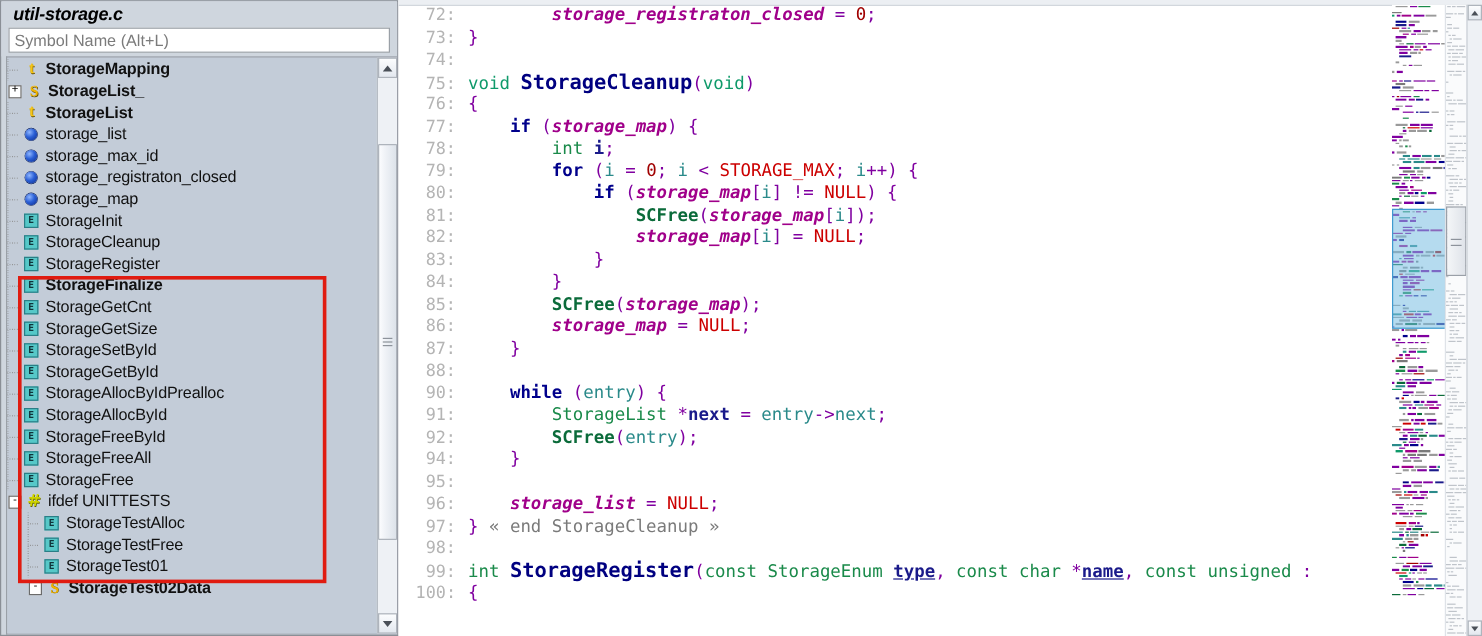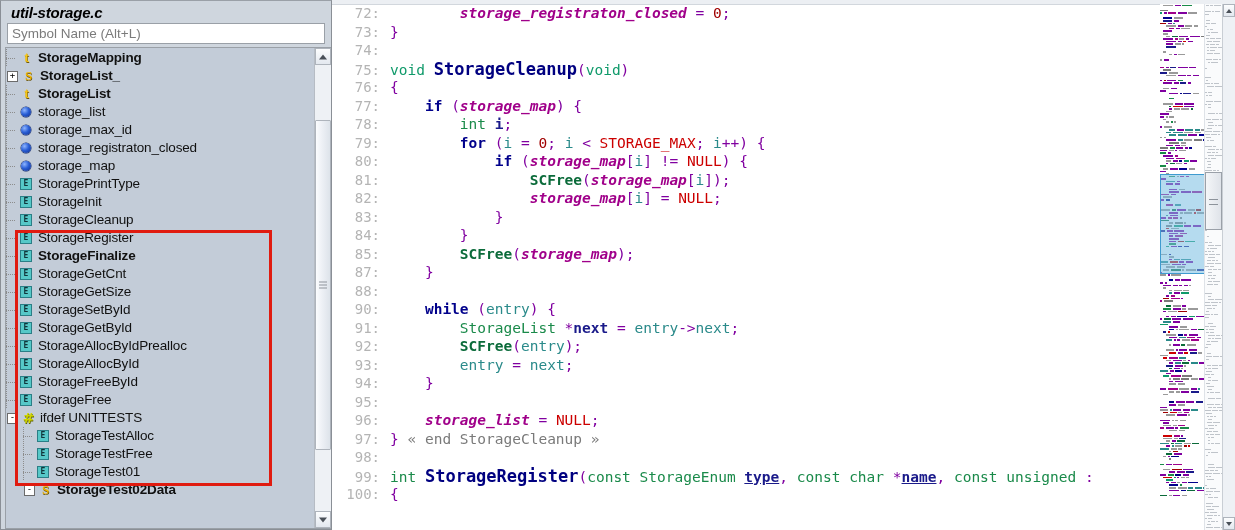--- a/index.html
+++ b/index.html
@@ -318,25 +318,20 @@
             <span class="lbl">storage_registraton_closed</span>
           </div>
           <div class="trow">
             <span class="stub"></span>
             <span class="ico ico-var"></span>
             <span class="lbl">storage_map</span>
           </div>
           <div class="trow">
             <span class="stub"></span>
             <span class="ico ico-fn"></span>
-            <span class="lbl">StoragePrintType</span>
-          </div>
-          <div class="trow">
-            <span class="stub"></span>
-            <span class="ico ico-fn"></span>
             <span class="lbl">StorageInit</span>
           </div>
           <div class="trow">
             <span class="stub"></span>
             <span class="ico ico-fn"></span>
             <span class="lbl">StorageCleanup</span>
           </div>
           <div class="trow">
             <span class="stub"></span>
             <span class="ico ico-fn"></span>
@@ -374,20 +369,25 @@
           </div>
           <div class="trow">
             <span class="stub"></span>
             <span class="ico ico-fn"></span>
             <span class="lbl">StorageAllocById</span>
           </div>
           <div class="trow">
             <span class="stub"></span>
             <span class="ico ico-fn"></span>
             <span class="lbl">StorageFreeById</span>
+          </div>
+          <div class="trow">
+            <span class="stub"></span>
+            <span class="ico ico-fn"></span>
+            <span class="lbl">StorageFreeAll</span>
           </div>
           <div class="trow">
             <span class="stub"></span>
             <span class="ico ico-fn"></span>
             <span class="lbl">StorageFree</span>
           </div>
           <div class="trow">
             <span class="minus">-</span>
             <span class="ico ico-hash">#</span>
             <span class="lbl">ifdef UNITTESTS</span>
@@ -449,26 +449,26 @@
         <div class="cline"><span class="gutter">76:</span><span class="code"><span class="op">{</span></span></div>
         <div class="cline"><span class="gutter">77:</span><span class="code"><span>    </span><span class="kw">if</span><span> </span><span class="op">(</span><span class="gv">storage_map</span><span class="op">) {</span></span></div>
         <div class="cline"><span class="gutter">78:</span><span class="code"><span>        </span><span class="ty">int</span><span> </span><span class="lv">i</span><span class="op">;</span></span></div>
         <div class="cline"><span class="gutter">79:</span><span class="code"><span>        </span><span class="kw">for</span><span> </span><span class="op">(</span><span class="id">i</span><span> </span><span class="op">=</span><span> </span><span class="num">0</span><span class="op">; </span><span class="id">i</span><span> </span><span class="op">&lt;</span><span> </span><span class="mac">STORAGE_MAX</span><span class="op">; </span><span class="id">i</span><span class="op">++) {</span></span></div>
         <div class="cline"><span class="gutter">80:</span><span class="code"><span>            </span><span class="kw">if</span><span> </span><span class="op">(</span><span class="gv">storage_map</span><span class="op">[</span><span class="id">i</span><span class="op">] </span><span class="op">!=</span><span> </span><span class="mac">NULL</span><span class="op">) {</span></span></div>
         <div class="cline"><span class="gutter">81:</span><span class="code"><span>                </span><span class="fn">SCFree</span><span class="op">(</span><span class="gv">storage_map</span><span class="op">[</span><span class="id">i</span><span class="op">]);</span></span></div>
         <div class="cline"><span class="gutter">82:</span><span class="code"><span>                </span><span class="gv">storage_map</span><span class="op">[</span><span class="id">i</span><span class="op">] </span><span class="op">=</span><span> </span><span class="mac">NULL</span><span class="op">;</span></span></div>
         <div class="cline"><span class="gutter">83:</span><span class="code"><span>            </span><span class="op">}</span></span></div>
         <div class="cline"><span class="gutter">84:</span><span class="code"><span>        </span><span class="op">}</span></span></div>
         <div class="cline"><span class="gutter">85:</span><span class="code"><span>        </span><span class="fn">SCFree</span><span class="op">(</span><span class="gv">storage_map</span><span class="op">);</span></span></div>
+        <div class="cline"><span class="gutter">86:</span><span class="code"><span>        </span><span class="gv">storage_map</span><span> </span><span class="op">=</span><span> </span><span class="mac">NULL</span><span class="op">;</span></span></div>
         <div class="cline"><span class="gutter">87:</span><span class="code"><span>    </span><span class="op">}</span></span></div>
         <div class="cline"><span class="gutter">88:</span><span class="code"></span></div>
         <div class="cline"><span class="gutter">90:</span><span class="code"><span>    </span><span class="kw">while</span><span> </span><span class="op">(</span><span class="id">entry</span><span class="op">) {</span></span></div>
         <div class="cline"><span class="gutter">91:</span><span class="code"><span>        </span><span class="ty">StorageList</span><span> </span><span class="op">*</span><span class="lv">next</span><span> </span><span class="op">=</span><span> </span><span class="id">entry</span><span class="op">-&gt;</span><span class="id">next</span><span class="op">;</span></span></div>
         <div class="cline"><span class="gutter">92:</span><span class="code"><span>        </span><span class="fn">SCFree</span><span class="op">(</span><span class="id">entry</span><span class="op">);</span></span></div>
-        <div class="cline"><span class="gutter">93:</span><span class="code"><span>        </span><span class="id">entry</span><span> </span><span class="op">=</span><span> </span><span class="id">next</span><span class="op">;</span></span></div>
         <div class="cline"><span class="gutter">94:</span><span class="code"><span>    </span><span class="op">}</span></span></div>
         <div class="cline"><span class="gutter">95:</span><span class="code"></span></div>
         <div class="cline"><span class="gutter">96:</span><span class="code"><span>    </span><span class="gv">storage_list</span><span> </span><span class="op">=</span><span> </span><span class="mac">NULL</span><span class="op">;</span></span></div>
         <div class="cline"><span class="gutter">97:</span><span class="code"><span class="op">}</span><span class="cmt"> « end StorageCleanup »</span></span></div>
         <div class="cline"><span class="gutter">98:</span><span class="code"></span></div>
         <div class="cline"><span class="gutter">99:</span><span class="code"><span class="ty">int</span><span> </span><span class="fndef">StorageRegister</span><span class="op">(</span><span class="ty">const</span><span> </span><span class="ty">StorageEnum</span><span> </span><span class="lv und">type</span><span class="op">, </span><span class="ty">const</span><span> </span><span class="ty">char</span><span> </span><span class="op">*</span><span class="lv und">name</span><span class="op">, </span><span class="ty">const</span><span> </span><span class="ty">unsigned</span><span class="op"> :</span></span></div>
         <div class="cline"><span class="gutter">100:</span><span class="code"><span class="op">{</span></span></div>
       </div>
 
     <div id="minimap">

